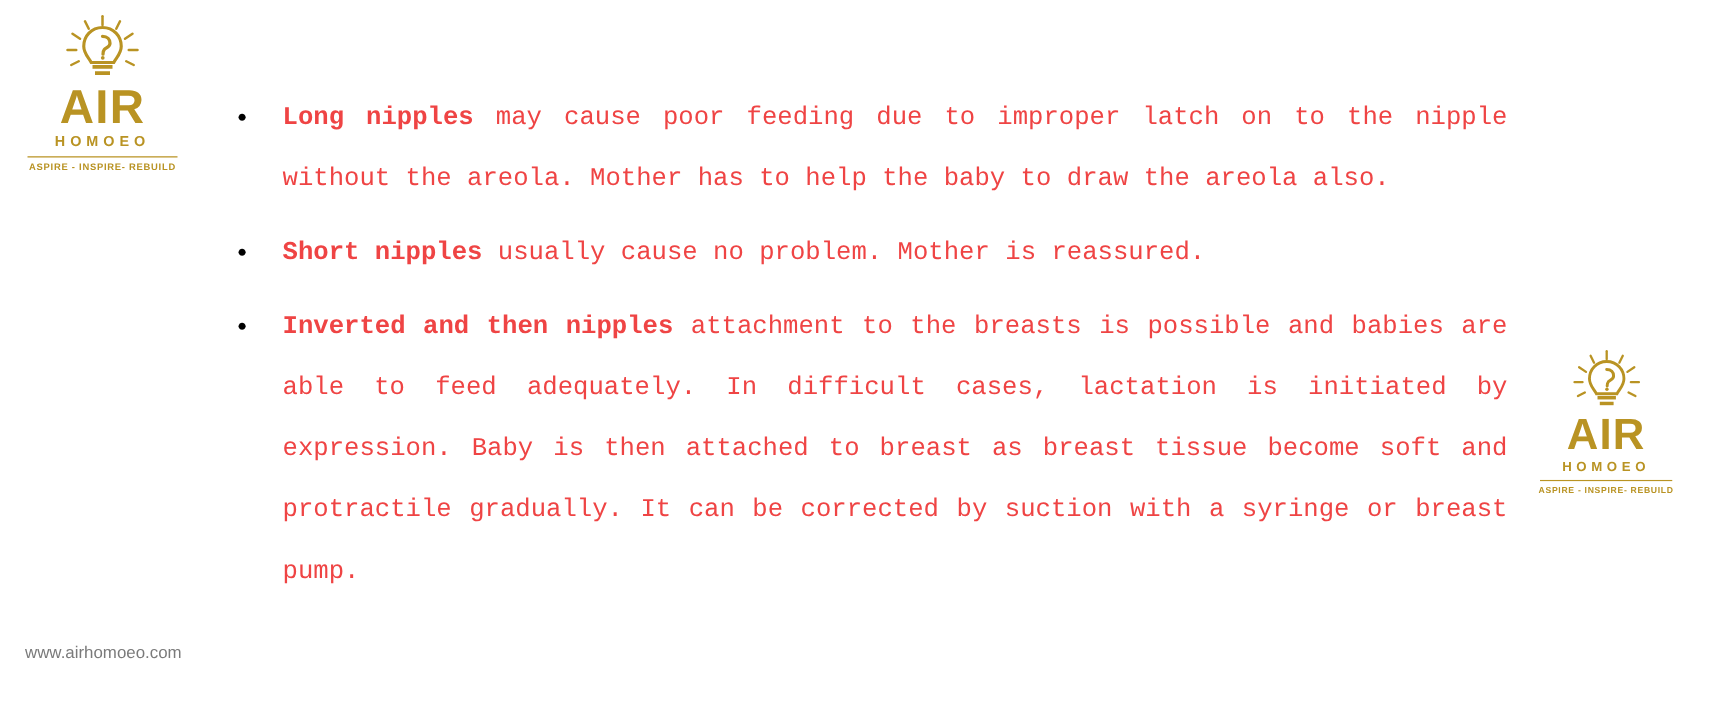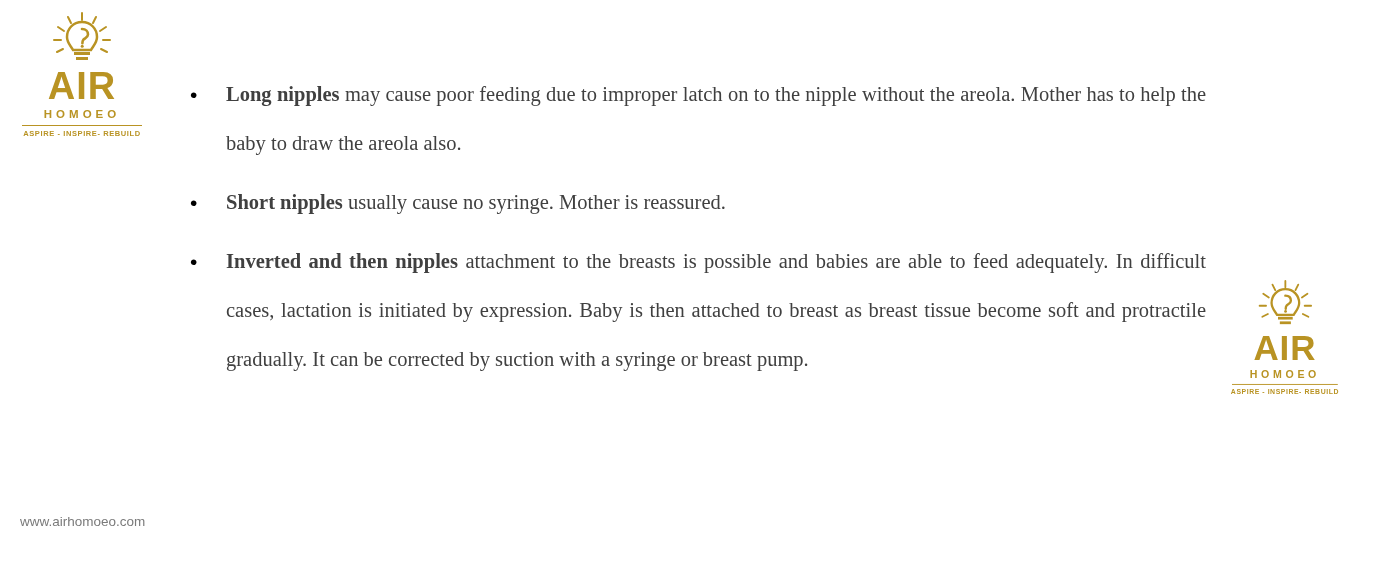--- a/index.html
+++ b/index.html
@@ -101,22 +101,22 @@
     color: #000;
     text-align: left;
     padding-left: 4px;
     box-sizing: border-box;
   }
   .bullet-text {
     flex: 1 1 auto;
     font-size: 20.5px;
     line-height: 49px;
     text-align: justify;
-    color: #404040;
-    font-family: Liberation Serif, serif;
+    color: #ef4444;
+    font-family: Liberation Mono, monospace;
   }
   .bullet-text.nojustify { text-align: left; }
   .bullet-text b { font-weight: bold; }
 
   
   .footer {
     position: absolute;
     left: 0;
     top: 514px;
     width: 1385px;
@@ -185,21 +185,21 @@
 
 <div class="content">
 
   <div class="bullet-item">
     <div class="bullet-dot">•</div>
     <div class="bullet-text"><b>Long nipples</b><span> may cause poor feeding due to improper latch on to the nipple without the areola. Mother has to help the baby to draw the areola also.</span></div>
   </div>
 
   <div class="bullet-item">
     <div class="bullet-dot">•</div>
-    <div class="bullet-text nojustify"><b>Short nipples</b><span> usually cause no syringe. Mother is reassured.</span></div>
+    <div class="bullet-text nojustify"><b>Short nipples</b><span> usually cause no problem. Mother is reassured.</span></div>
   </div>
 
   <div class="bullet-item">
     <div class="bullet-dot">•</div>
     <div class="bullet-text"><b>Inverted and then nipples</b><span> attachment to the breasts is possible and babies are able to feed adequately. In difficult cases, lactation is initiated by expression. Baby is then attached to breast as breast tissue become soft and protractile gradually. It can be corrected by suction with a syringe or breast pump.</span></div>
   </div>
 
 </div>
 
 <div class="footer">www.airhomoeo.com</div>

